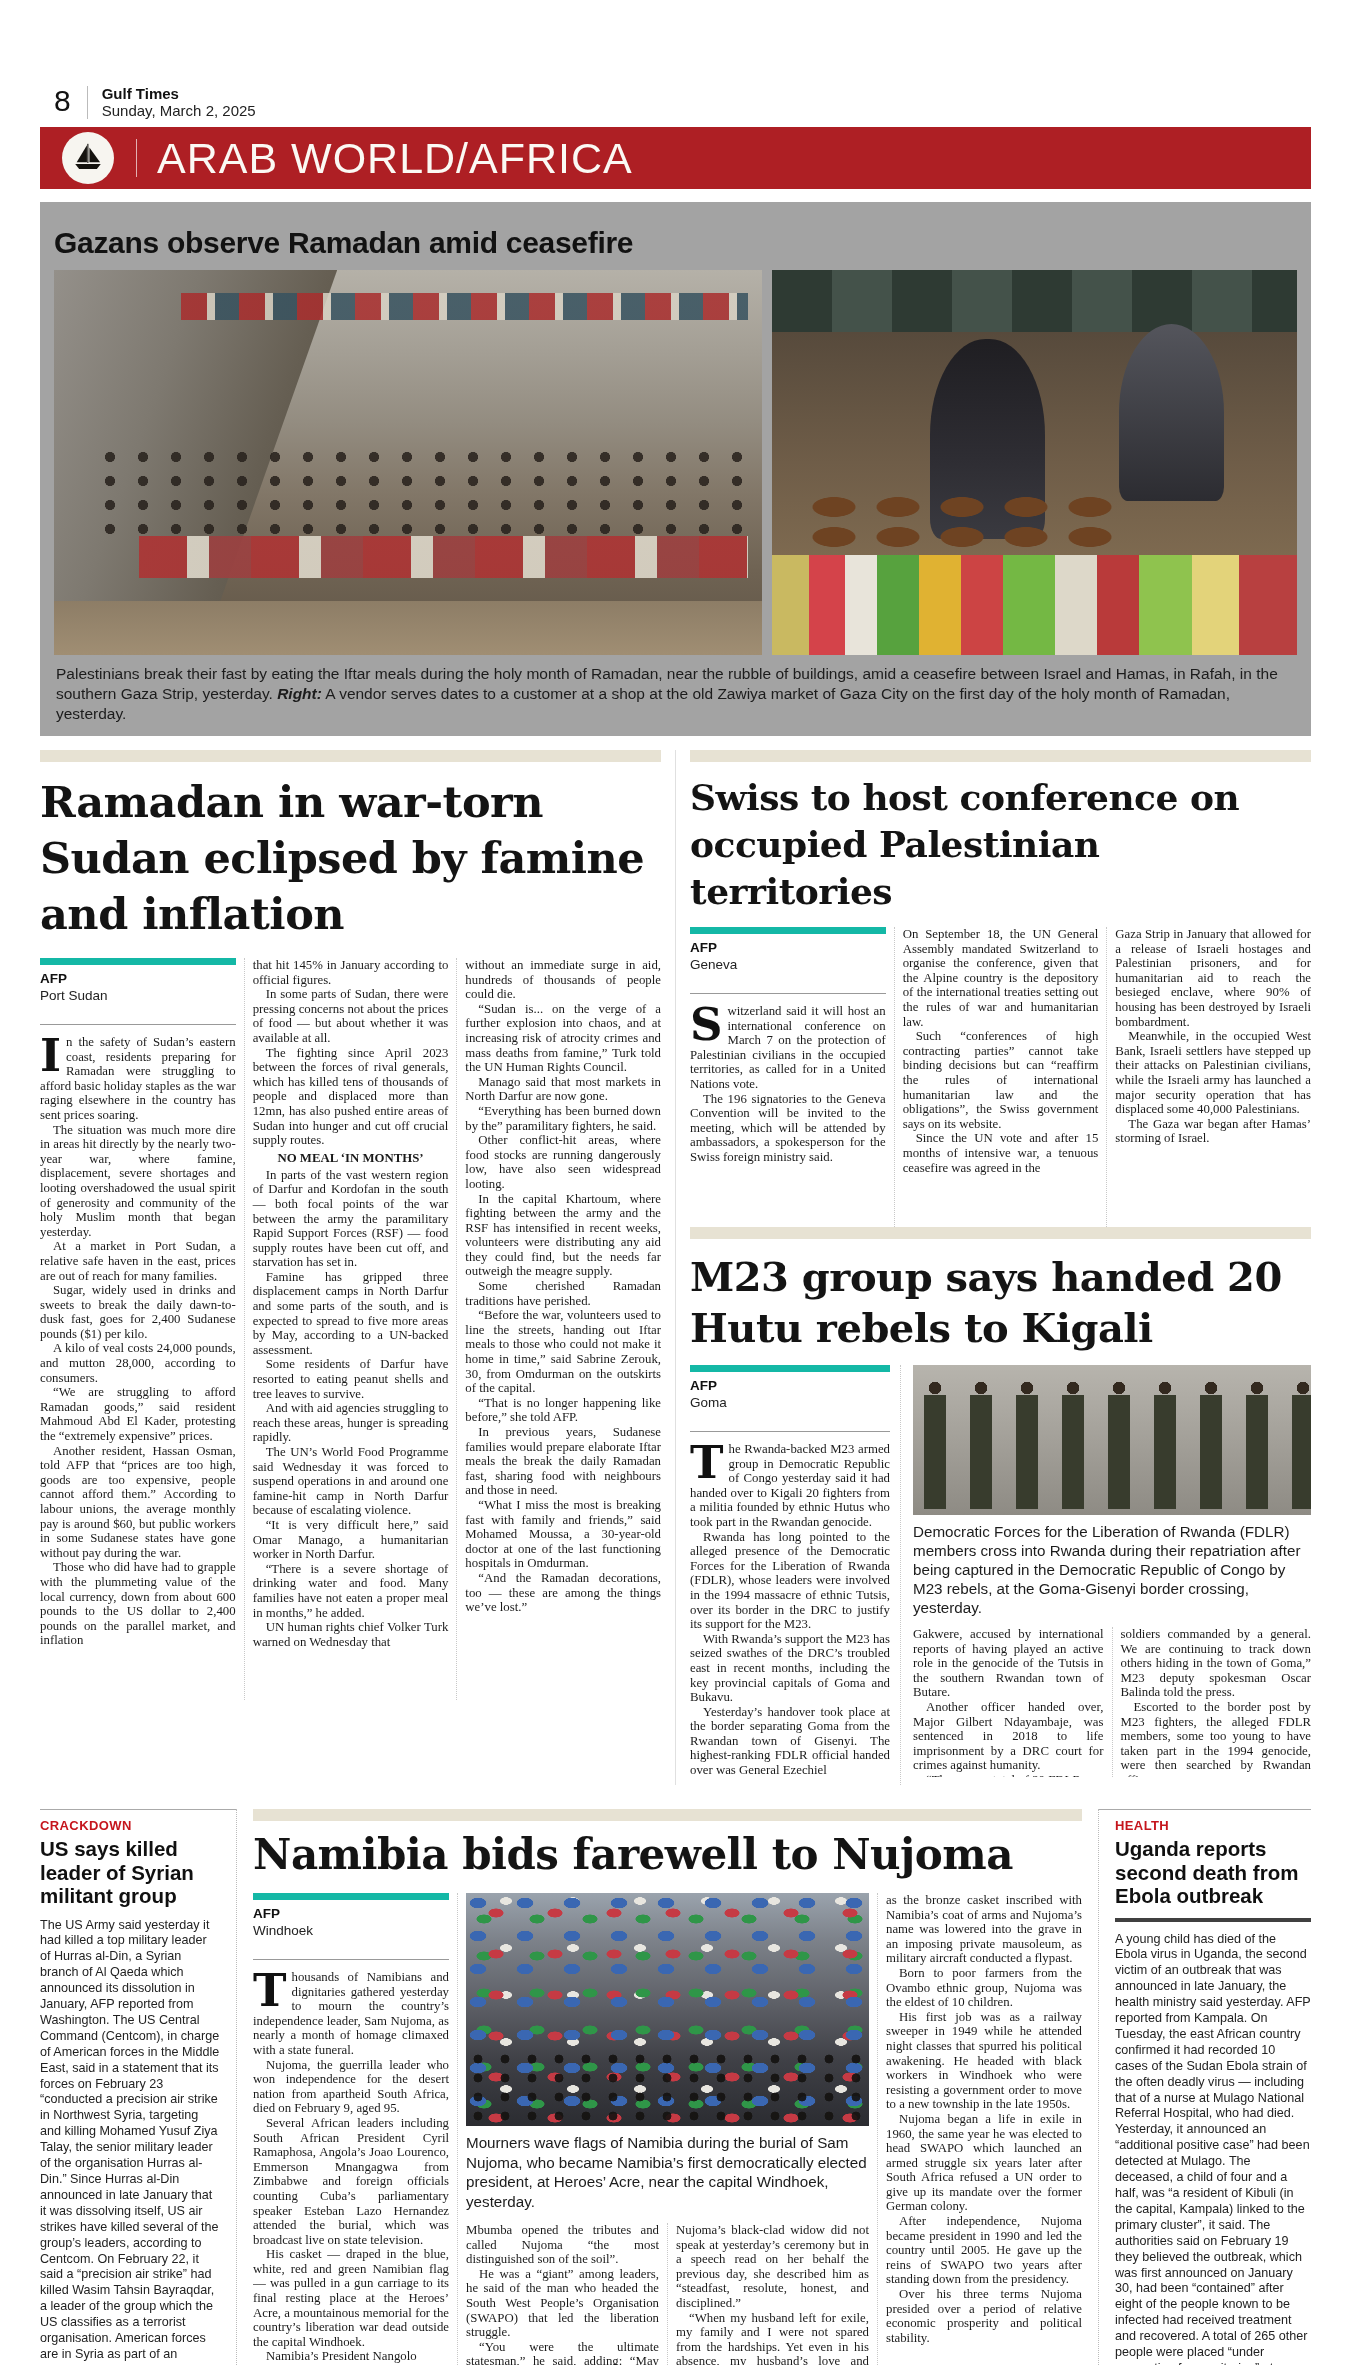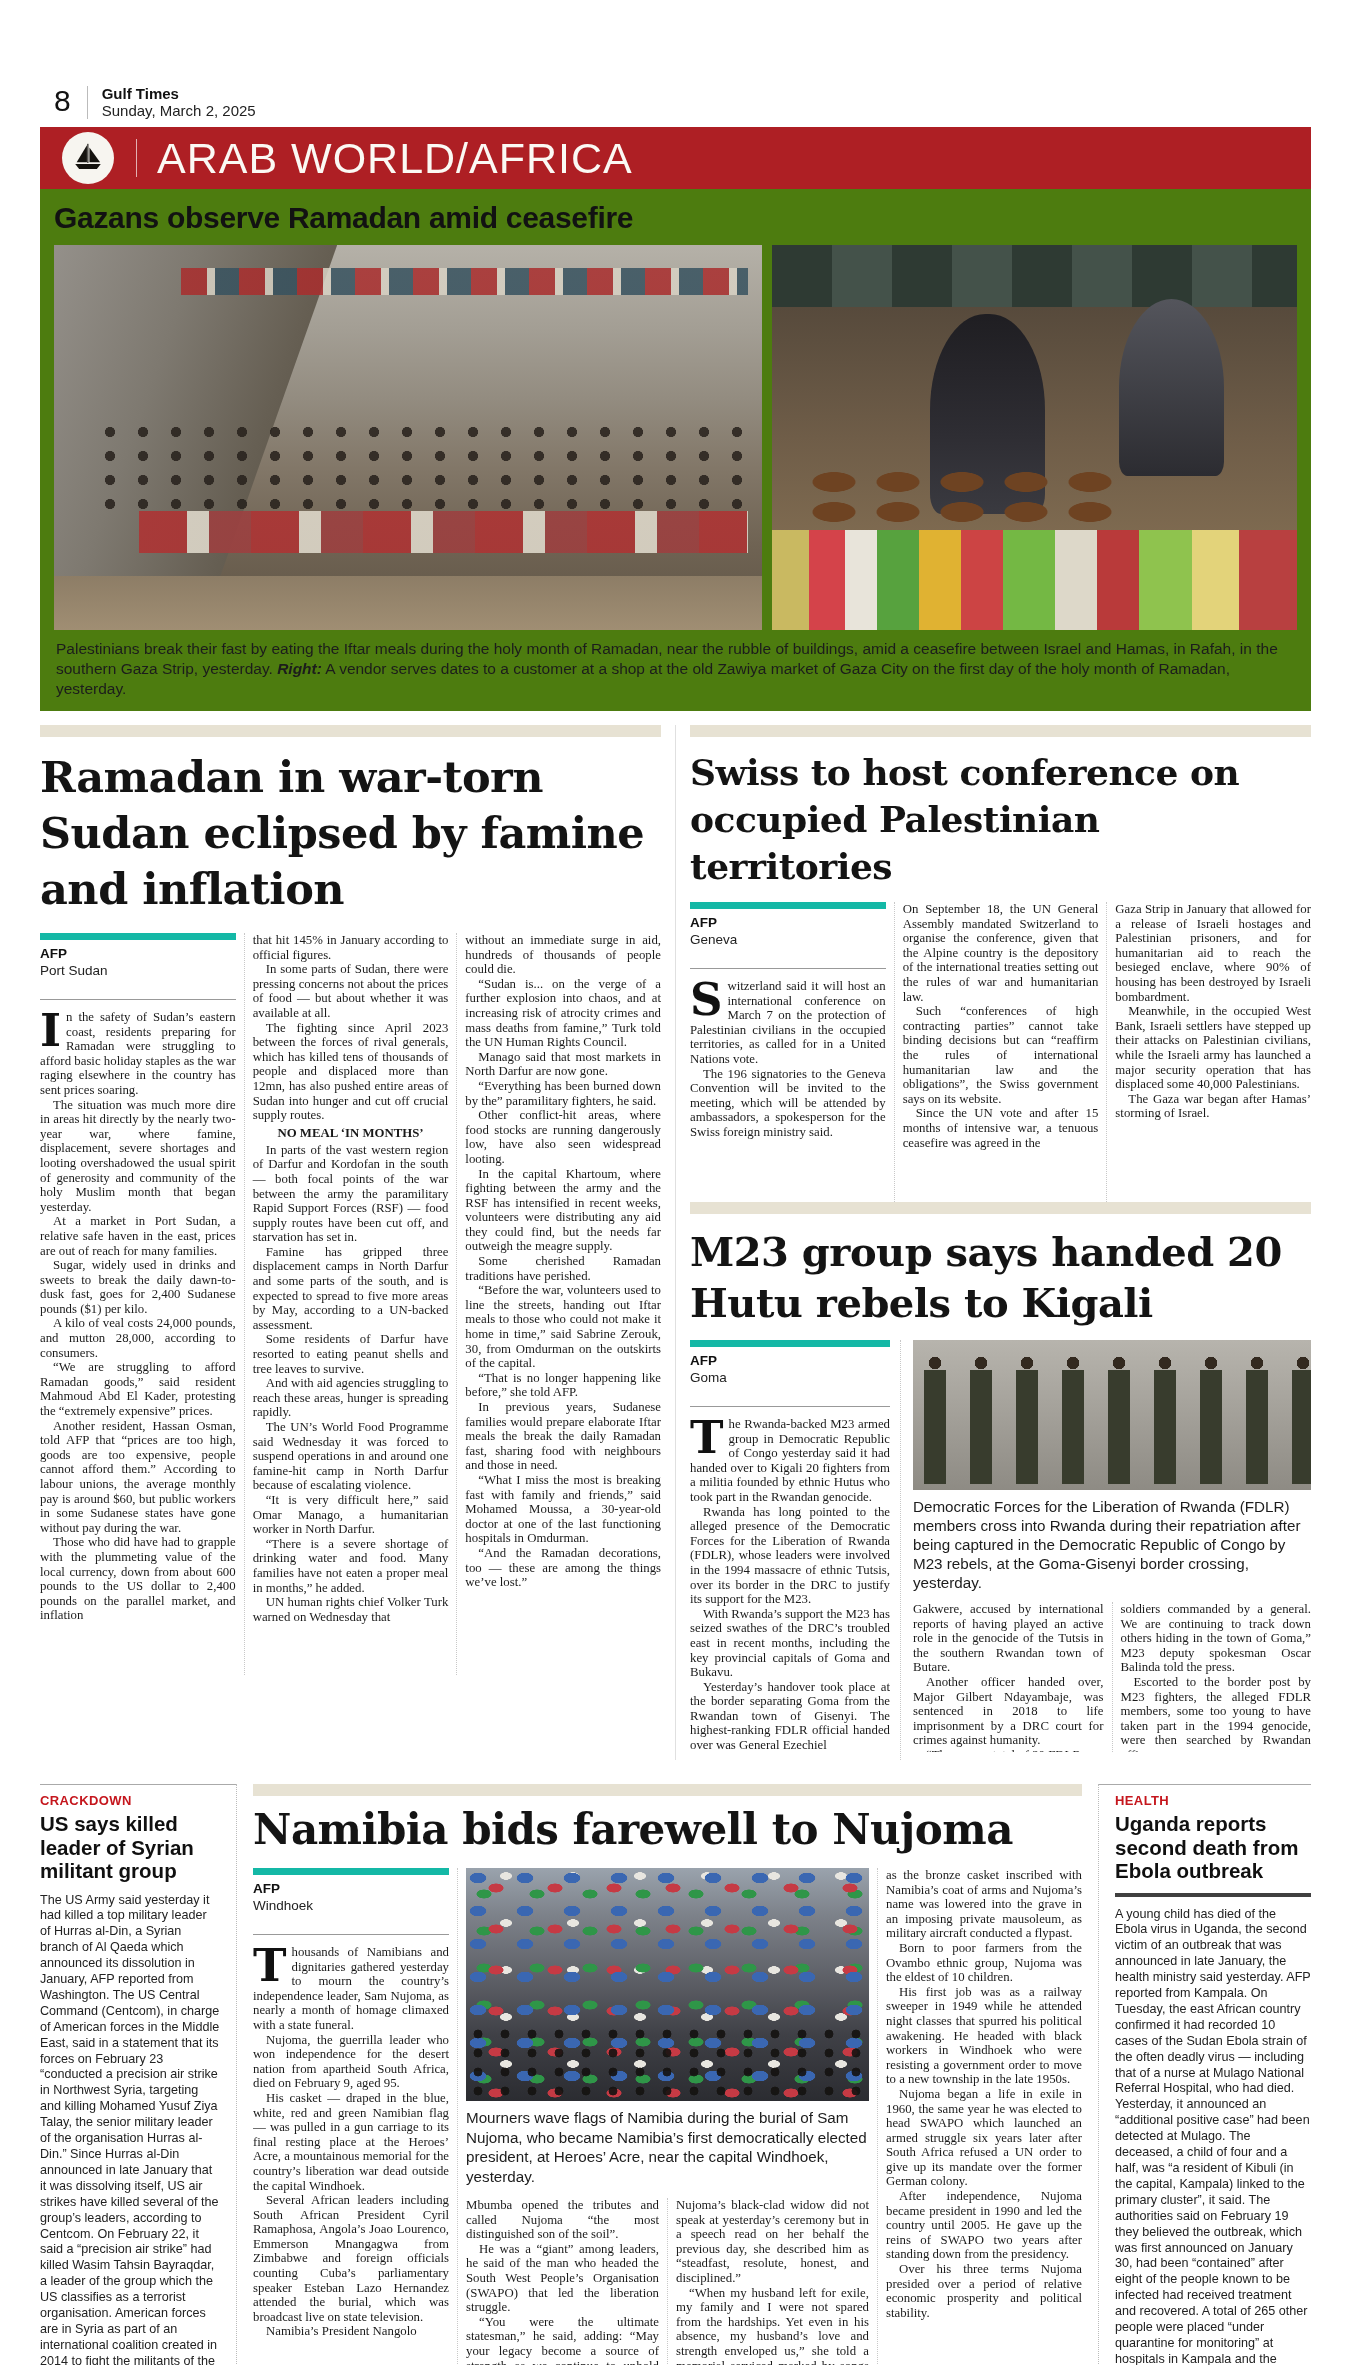--- a/index.html
+++ b/index.html
@@ -11,21 +11,21 @@
   .pgnum{font-size:30px;line-height:30px;color:#111;font-family:"Liberation Sans",sans-serif;}
   .mast-right{border-left:1px solid #bbb;margin-left:16px;padding-left:14px;}
   .paper{font-weight:bold;font-size:15px;line-height:16px;color:#111;}
   .pdate{font-size:15px;line-height:17px;color:#222;}
   
   .banner{margin-top:8px;height:62px;background:#ae1f24;display:flex;align-items:center;padding-left:22px;box-sizing:border-box;text-align:center;}
   .logo-circle{width:52px;height:52px;background:#f7f5f0;border-radius:50%;display:flex;align-items:center;justify-content:center;flex:0 0 auto;}
   .banner .vline{width:1px;height:38px;background:rgba(255,255,255,.65);margin:0 20px 0 22px;}
   .banner h1{margin:0;font-size:43px;font-weight:400;letter-spacing:1px;color:#fbf9f4;font-family:"Liberation Sans",sans-serif;}
   
-  .top-story{margin-top:0;background:#4d7c0f;padding:12px 14px 12px;}
+  .top-story{margin-top:13px;background:#a3a3a3;padding:24px 14px 12px;}
   .top-hl{margin:0 0 10px;font-size:30px;line-height:34px;font-weight:800;letter-spacing:-.3px;color:#121212;font-family:"Liberation Sans",sans-serif;}
   .photo-row{display:flex;gap:10px;}
   .photo{position:relative;overflow:hidden;background:#888;}
   .ph-gaza-left{width:708px;height:385px;}
   .ph-gaza-right{flex:1;height:385px;}
   .caption{margin:9px 2px 0;font-size:15.5px;line-height:20px;color:#1c1c1c;}
   .cap-right{font-style:italic;font-weight:bold;}
   
   .ph-gaza-left{background:linear-gradient(180deg,#b5b1a8 0%,#a39e94 22%,#938c80 40%,#827768 58%,#6f6353 78%,#5f5445 100%);}
   .gz-rubble{position:absolute;left:0;top:0;width:40%;height:100%;
@@ -325,22 +325,22 @@
       <h2 class="serif-hl">Namibia bids farewell to Nujoma</h2>
       <div class="nam-cols">
         <div class="ncol nam-col1">
           <div class="byline">
             <div class="by-src">AFP</div>
             <div class="by-loc">Windhoek</div>
           </div>
           <div class="flow flush-first dropcap">
               <p>Thousands of Namibians and dignitaries gathered yesterday to mourn the country’s independence leader, Sam Nujoma, as nearly a month of homage climaxed with a state funeral.</p>
               <p>Nujoma, the guerrilla leader who won independence for the desert nation from apartheid South Africa, died on February 9, aged 95.</p>
+              <p>Several African leaders including South African President Cyril Ramaphosa, Angola’s Joao Lourenco, Emmerson Mnangagwa from Zimbabwe and foreign officials counting Cuba’s parliamentary speaker Esteban Lazo Hernandez attended the burial, which was broadcast live on state television.</p>
               <p>His casket — draped in the blue, white, red and green Namibian flag — was pulled in a gun carriage to its final resting place at the Heroes’ Acre, a mountainous memorial for the country’s liberation war dead outside the capital Windhoek.</p>
-              <p>Several African leaders including South African President Cyril Ramaphosa, Angola’s Joao Lourenco, Emmerson Mnangagwa from Zimbabwe and foreign officials counting Cuba’s parliamentary speaker Esteban Lazo Hernandez attended the burial, which was broadcast live on state television.</p>
               <p>Namibia’s President Nangolo</p>
             </div>
         </div>
         <div class="ncol nam-mid">
           <div class="photo ph-namibia">
             <div class="nam-crowd"></div>
           </div>
           <p class="nam-caption">Mourners wave flags of Namibia during the burial of Sam Nujoma, who became Namibia’s first democratically elected president, at Heroes’ Acre, near the capital Windhoek, yesterday.</p>
           <div class="nam-sub">
             <div class="bcol">

